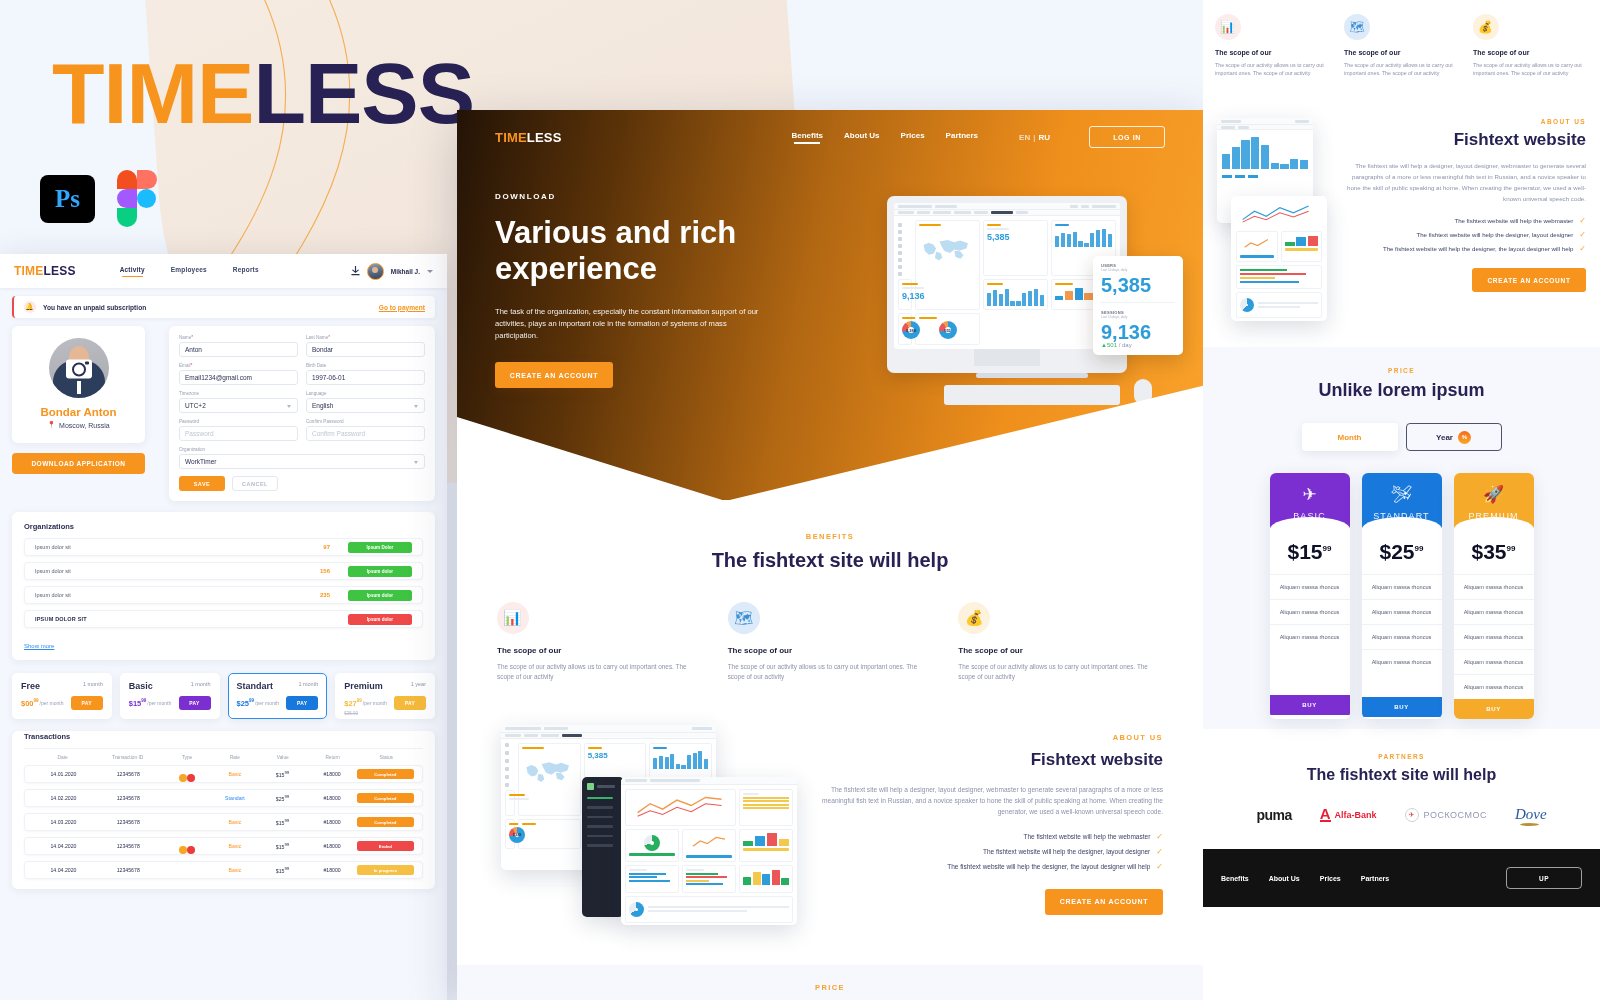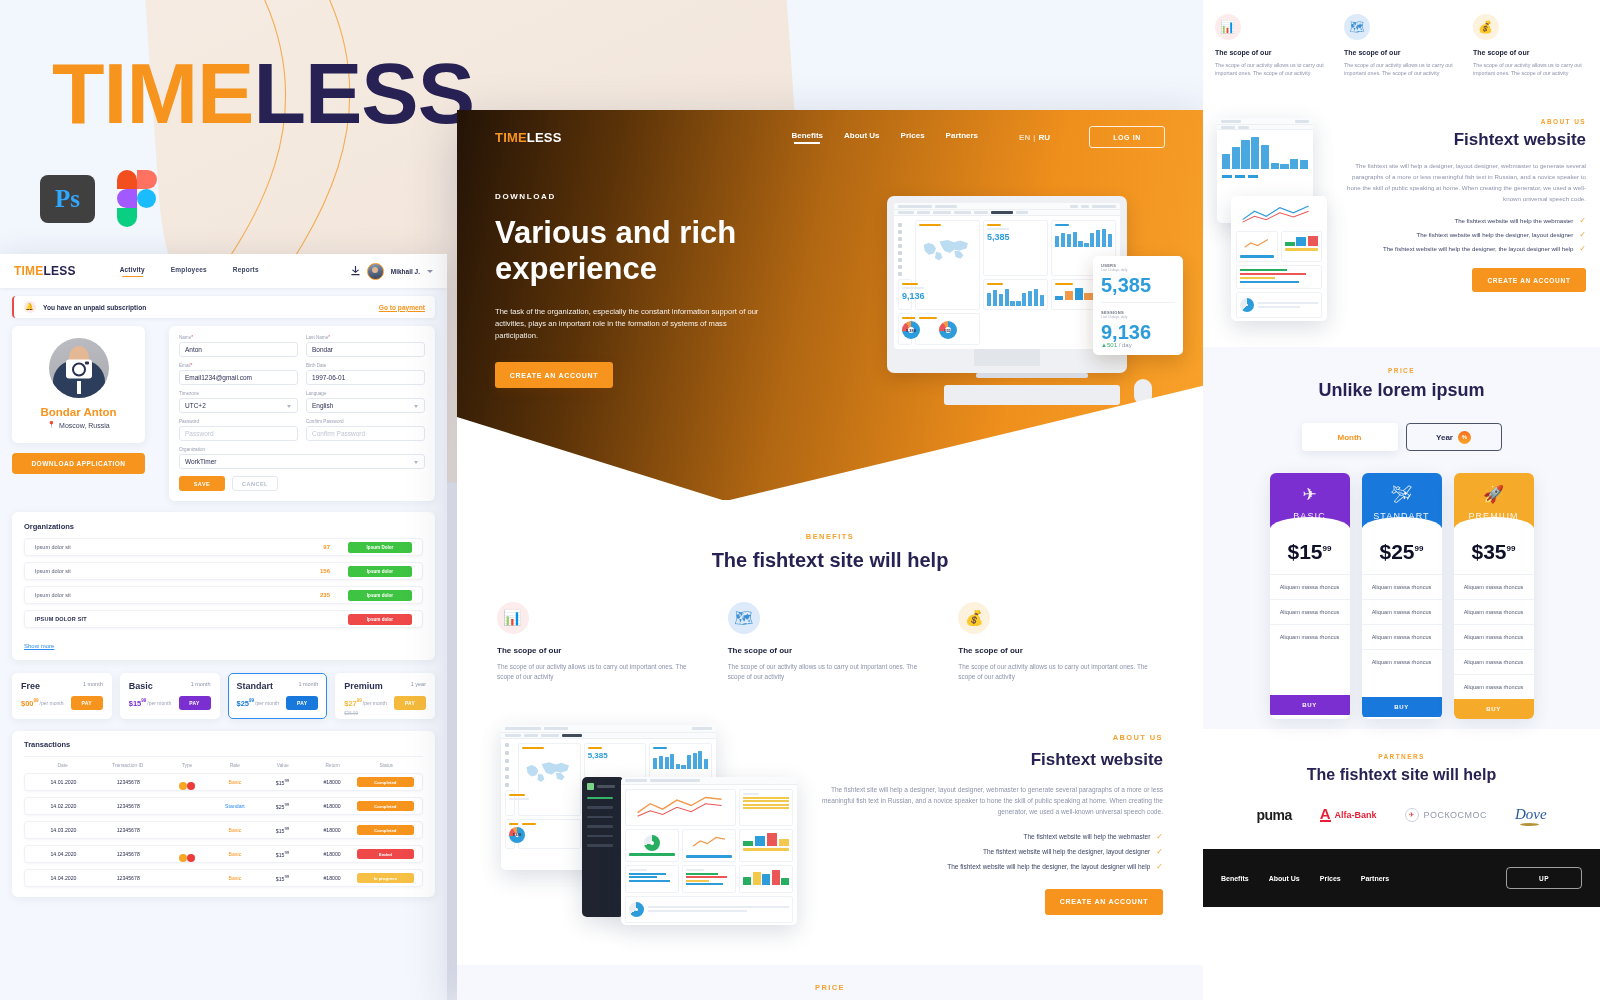--- a/index.html
+++ b/index.html
@@ -29,21 +29,21 @@
   
   #brand-title {
     position:absolute; left:52px; top:50px;
     font-size:86px; font-weight:bold; letter-spacing:-1px; line-height:1;
   }
   #brand-title .o { color:#f7941e; }
   #brand-title .d { color:#272253; }
 
   #tool-icons { position:absolute; left:40px; top:170px; display:flex; gap:22px; align-items:center; }
   .ps-badge {
-    width:55px; height:48px; border-radius:8px; background:#404040;
+    width:55px; height:48px; border-radius:8px; background:#000000;
     display:flex; align-items:center; justify-content:center;
     color:#31a8ff; font-size:25px; font-weight:bold; font-family:"Liberation Serif",serif;
   }
   .figma-badge { width:40px; height:57px; position:relative; }
   .figma-badge i { position:absolute; display:block; }
 
   
   #dashboard {
     position:absolute; left:0; top:254px; width:447px; height:746px;
     background:#f4f7fd; box-shadow:0 8px 34px rgba(30,40,80,.16);
@@ -180,21 +180,21 @@
   .plan .pname { font-size:9px; font-weight:bold; color:#2b2f52; }
   .plan .pper { margin-left:auto; font-size:5.5px; color:#8d93ab; }
   .plan .pbot { display:flex; align-items:center; margin-top:5px; }
   .plan .pprice { font-size:7.5px; font-weight:bold; }
   .plan .pprice sup { font-size:4.5px; }
   .plan .punit { font-size:5px; color:#9aa0b5; margin-left:1px; }
   .plan .pold { position:absolute; left:8px; bottom:2px; font-size:4.5px; color:#b9bece; text-decoration:line-through; }
   .plan .pbtn { margin-left:auto; width:32px;height:14px;border:none;border-radius:3px;color:#fff;font-size:5px;font-weight:bold;letter-spacing:.4px;font-family:inherit;cursor:pointer; }
 
   
-  #tx-card { margin:12px 12px 0; background:#fff; border-radius:6px; padding:9px 12px 4px; box-shadow:0 2px 9px rgba(40,50,90,.07); }
+  #tx-card { margin:12px 12px 0; background:#fff; border-radius:6px; padding:1px 12px 4px; box-shadow:0 2px 9px rgba(40,50,90,.07); }
   #tx-head { display:flex; padding:6px 8px 5px; border-top:1px solid #eef1f7; margin-top:4px; }
   #tx-head span { font-size:4.8px; color:#9aa0b5; text-align:center; }
   .tx-row {
     display:flex; align-items:center; background:#fff; border:1px solid #eef1f7;
     border-radius:4px; height:18px; margin-bottom:6px; padding:0 8px;
     box-shadow:0 1px 3px rgba(40,50,90,.045);
   }
   .tx-row span { font-size:5.2px; text-align:center; color:#2b2f52; }
   .c1{width:16%}.c2{width:18%}.c3{width:13%}.c4{width:12%}.c5{width:13%}.c6{width:13%}.c7{width:15%}
   .tx-rate.basic { color:#f7941e; } .tx-rate.standart { color:#2d8cf0; }

